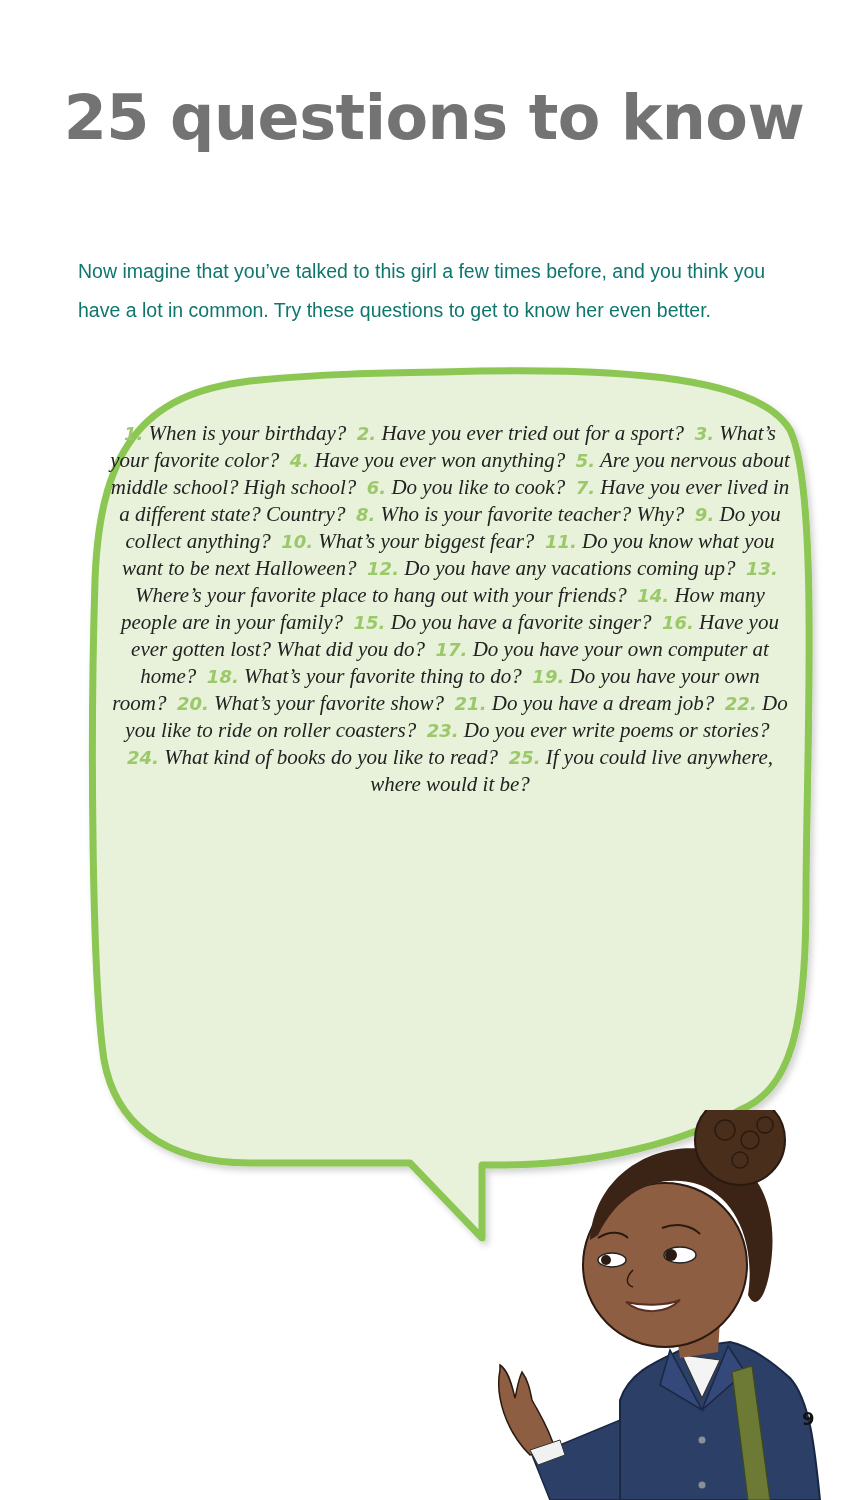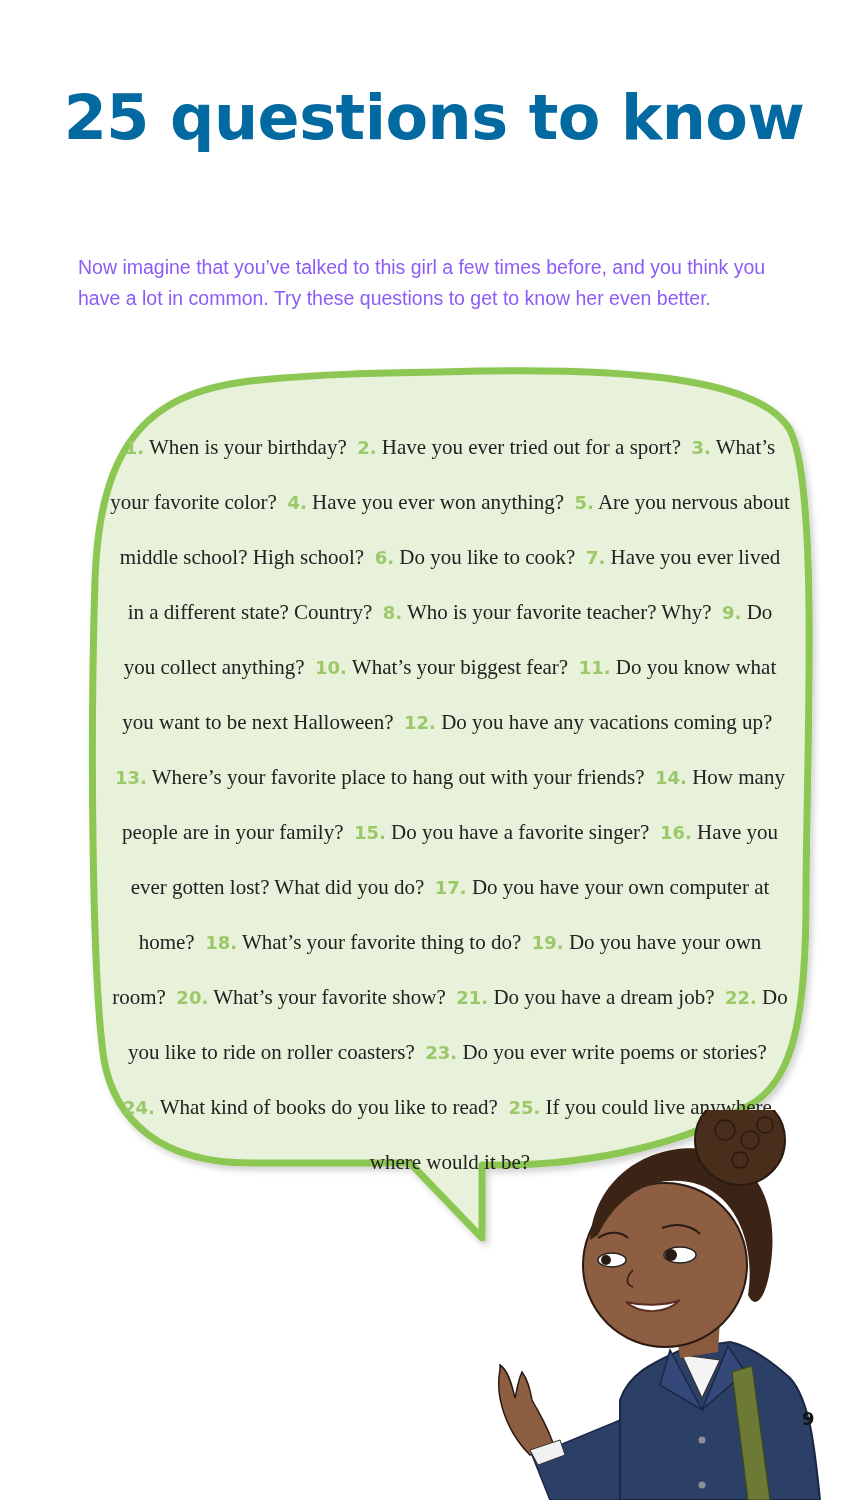--- a/index.html
+++ b/index.html
@@ -1,20 +1,20 @@
 <!DOCTYPE html>
 <html><head>
 <meta charset="utf-8">
 <style>
   html, body { margin:0; padding:0; background:#ffffff; }
   body { width:868px; height:1500px; position:relative; overflow:hidden; font-family:"Liberation Sans", sans-serif; }
-  .title { position:absolute; left:0; top:78px; width:868px; text-align:center; color:#0369a1; font-family:"DejaVu Sans", sans-serif; font-weight:bold; font-size:62px; line-height:80px; letter-spacing:-0.5px; }
-  .intro { position:absolute; left:78px; top:252px; width:720px; font-family:"Liberation Sans", sans-serif; font-size:19.5px; line-height:31px; color:#8b5cf6; }
+  .title { position:absolute; left:0; top:78px; width:868px; text-align:center; color:#737373; font-family:"DejaVu Sans", sans-serif; font-weight:bold; font-size:62px; line-height:80px; letter-spacing:-0.5px; }
+  .intro { position:absolute; left:78px; top:252px; width:720px; font-family:"Liberation Sans", sans-serif; font-size:19.5px; line-height:39px; color:#0f766e; }
   .bubble-svg { position:absolute; left:0; top:0; }
-  .questions { position:absolute; left:110px; top:420px; width:680px; text-align:center; font-family:"Liberation Serif", serif; font-size:21px; line-height:55px; color:#222; }
+  .questions { position:absolute; left:110px; top:420px; width:680px; text-align:center; font-family:"Liberation Serif", serif; font-size:21px; line-height:26px; color:#222;font-style:italic; }
   .num { color:#9bc96a; font-weight:bold; font-family:"DejaVu Sans", sans-serif; font-size:18px; }
   .page-num { position:absolute; left:802px; top:1408px; font-family:"DejaVu Sans", sans-serif; font-weight:bold; font-size:18px; color:#111; }
 </style>
 </head>
 <body>
 
 <svg class="bubble-svg" width="868" height="1500" viewBox="0 0 868 1500">
   <defs>
     <filter id="sh" x="-5%" y="-5%" width="110%" height="110%">
       <feDropShadow dx="3" dy="4" stdDeviation="3" flood-color="#000" flood-opacity="0.18"></feDropShadow>

